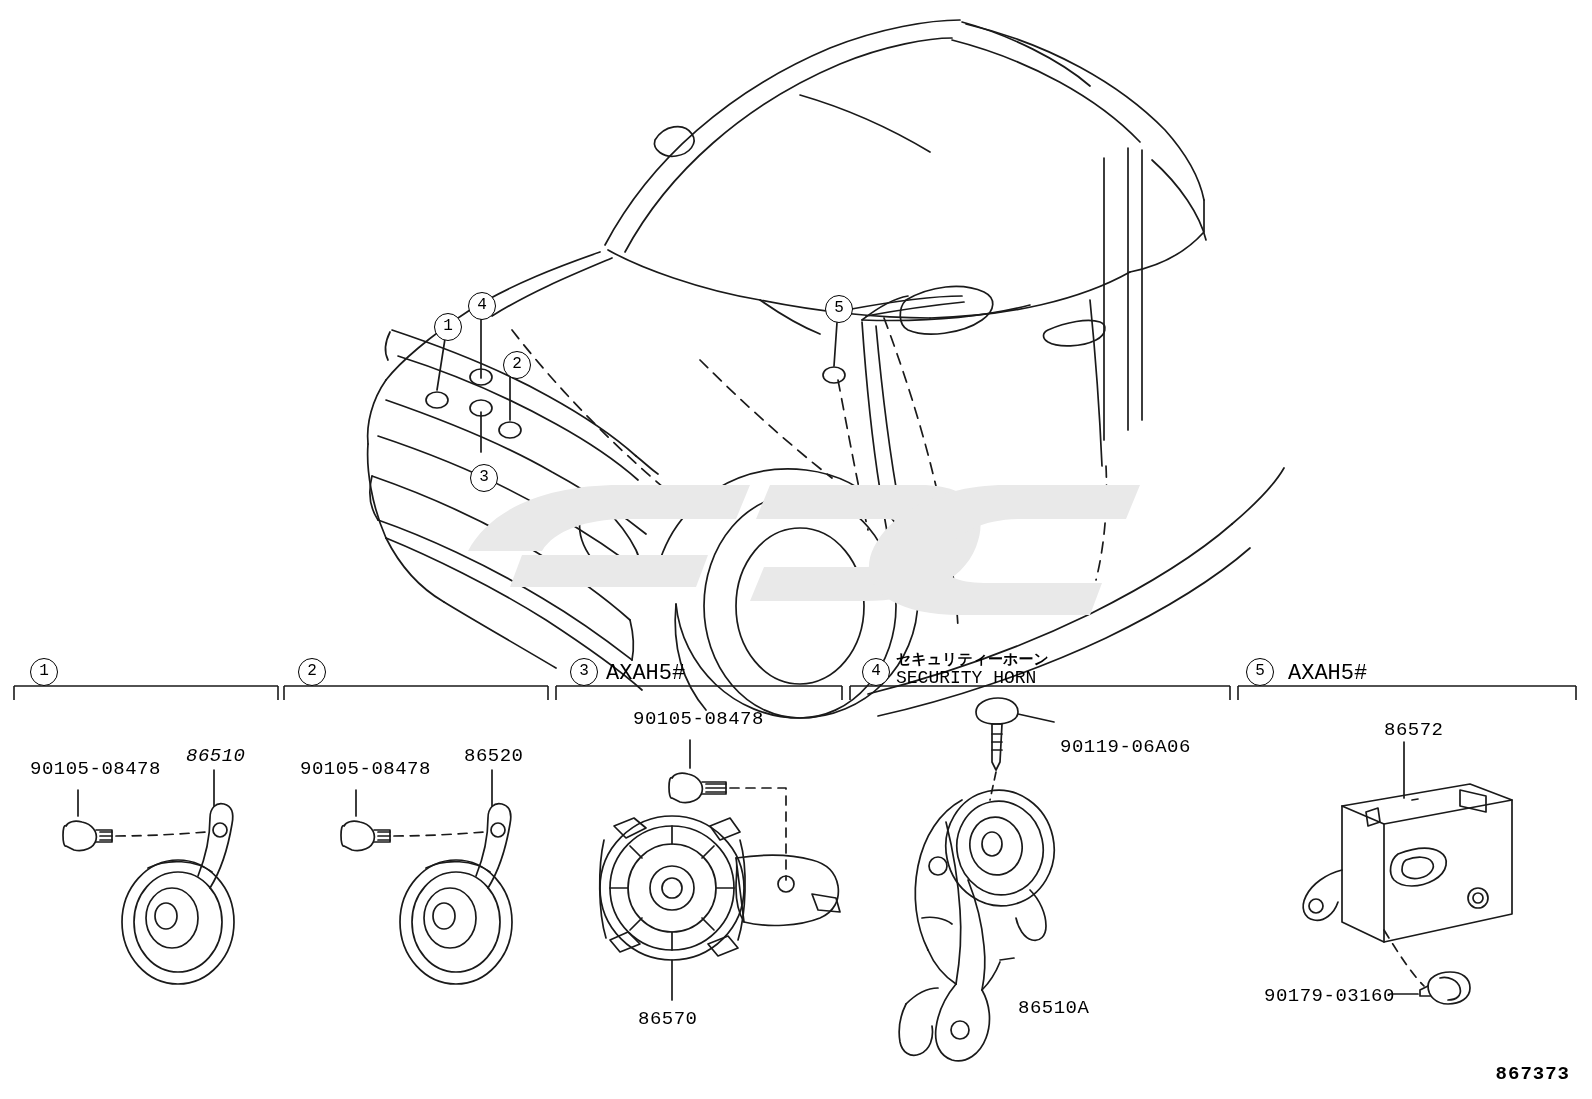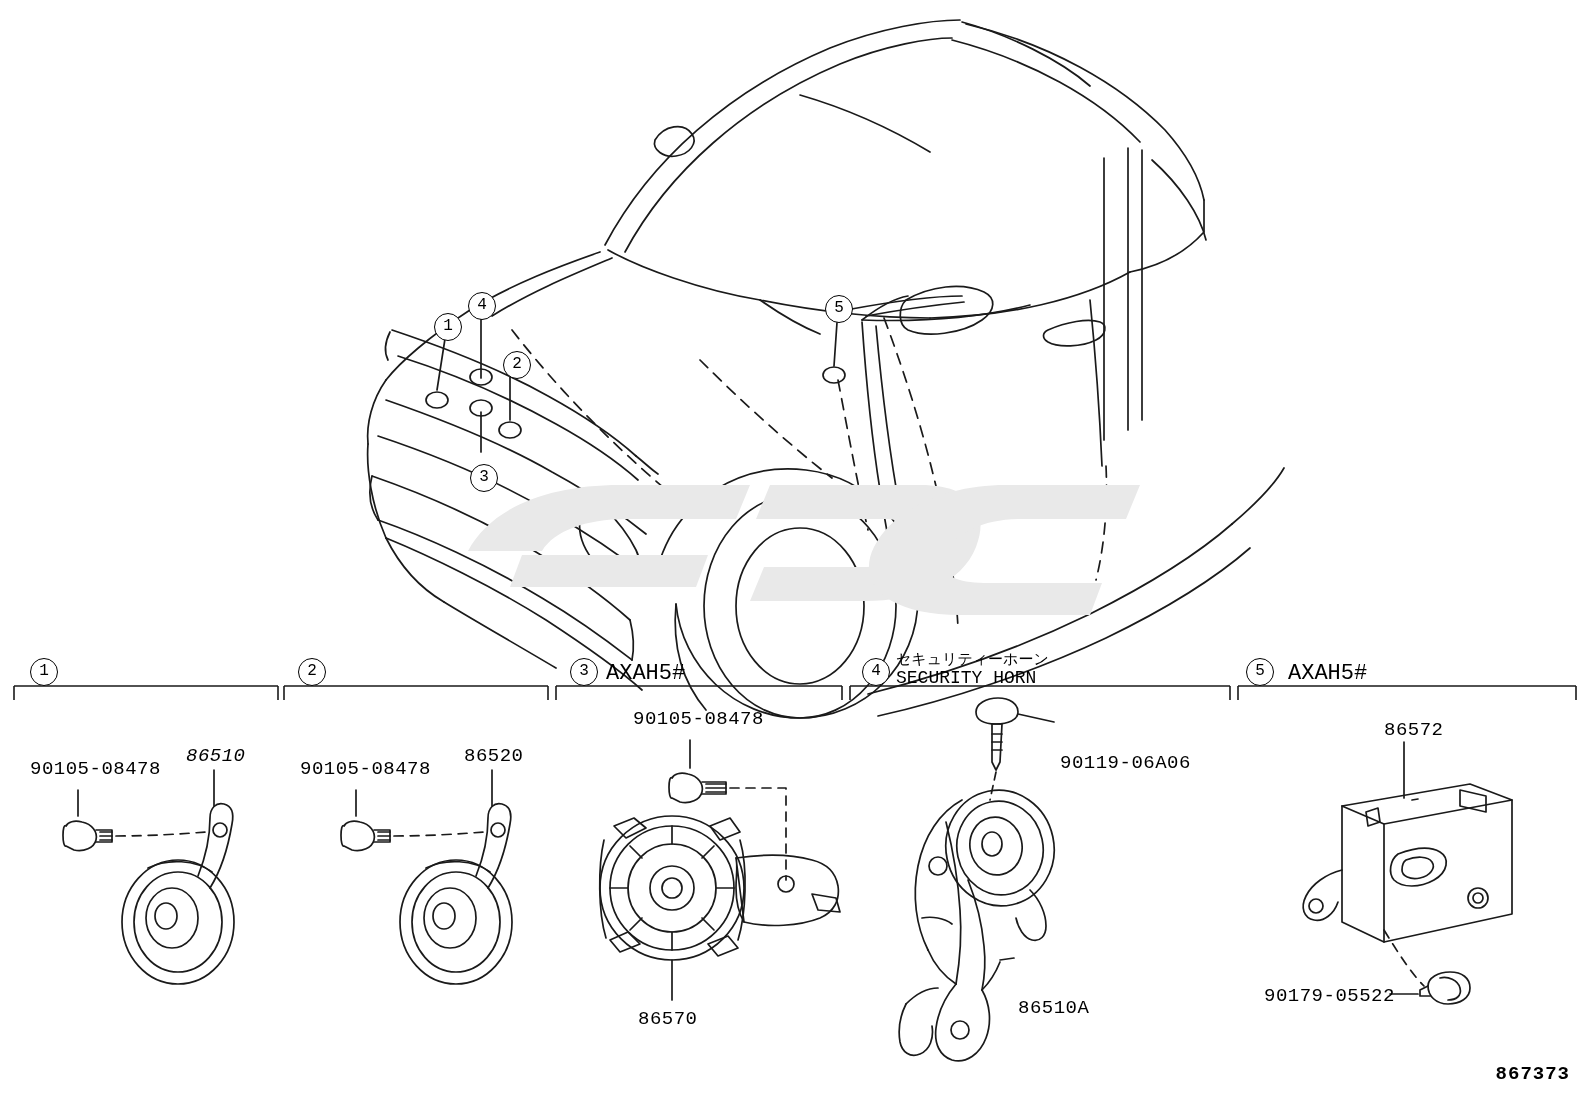--- a/index.html
+++ b/index.html
@@ -31,20 +31,21 @@
     font-size: 19px;
     letter-spacing: 0.5px;
     color: #000;
     white-space: nowrap;
   }
   .cap-jp {
     position: absolute;
     font-family: "DejaVu Sans", sans-serif;
     font-size: 15px;
     white-space: nowrap;
+    font-weight: bold;
   }
   .cap-en {
     position: absolute;
     font-family: "Liberation Mono", monospace;
     font-size: 18px;
     white-space: nowrap;
   }
   .cap-code {
     position: absolute;
     font-family: "Liberation Mono", monospace;
@@ -326,21 +327,21 @@
       <circle cx="938" cy="866" r="9"></circle>
       <circle cx="960" cy="1030" r="9"></circle>
       <path d="M922 918 C932 916 944 918 952 924"></path>
       <path d="M906 1004 C900 1016 898 1030 900 1042 C902 1052 910 1058 920 1054 C930 1050 934 1038 932 1026"></path>
       <path d="M906 1004 C916 994 928 988 938 988"></path>
       <path d="M1030 890 C1040 900 1046 914 1046 926 C1046 936 1040 942 1032 940 C1024 938 1018 928 1016 918"></path>
 
       <path d="M1000 960 L1014 958"></path>
     </g>
   </svg>
-  <div class="label" style="left:1060px; top:752px;">90119-06A06</div>
+  <div class="label" style="left:1060px; top:736px;">90119-06A06</div>
   <div class="label" style="left:1018px; top:997px;">86510A</div>
 
   <svg class="layer" viewBox="0 0 1592 1099">
     <g fill="none" stroke="#1a1a1a" stroke-width="1.7" stroke-linecap="round" stroke-linejoin="round">
 
       <path d="M1342 806 L1470 784 L1512 800 L1512 914 L1384 942 L1342 922 Z"></path>
       <path d="M1342 806 L1384 824 L1384 942"></path>
       <path d="M1384 824 L1512 800"></path>
 
       <path d="M1366 812 L1378 808 L1380 822 L1368 826 Z"></path>
@@ -360,17 +361,17 @@
       <path d="M1428 986 C1428 978 1438 972 1450 972 C1462 972 1470 978 1470 988 C1470 998 1460 1004 1448 1004 C1436 1004 1428 996 1428 986 Z"></path>
       <path d="M1440 978 C1448 976 1458 980 1460 988 C1462 996 1456 1000 1448 1000"></path>
       <path d="M1428 986 L1420 990 L1420 996 L1430 996"></path>
 
       <path d="M1390 994 L1418 994"></path>
 
       <path d="M1404 742 L1404 798"></path>
     </g>
   </svg>
   <div class="label" style="left:1384px; top:719px;">86572</div>
-  <div class="label" style="left:1264px; top:985px;">90179-05522</div>
+  <div class="label" style="left:1264px; top:985px;">90179-03160</div>
 
   <div class="footer-code">867373</div>
 
 </div>
 
 </body></html>

